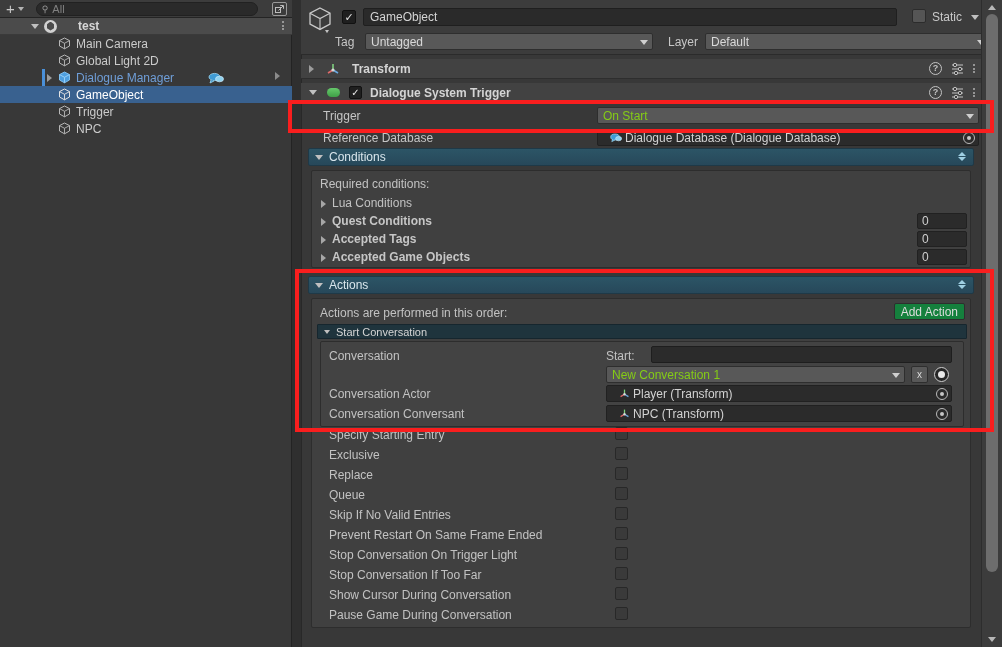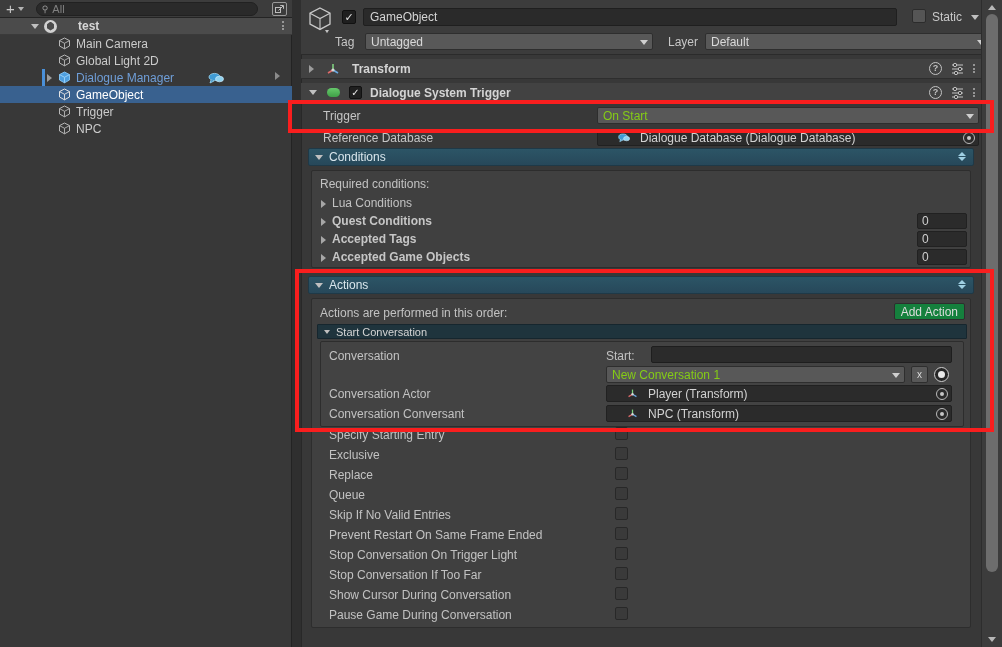--- a/index.html
+++ b/index.html
@@ -236,22 +236,22 @@
   .prop-lbl { position:absolute; left:22px; top:3px; color:#c5c5c5; font-size:12px;}
   .popup-field {
     position:absolute; height:17px;
     background:#585858; border:1px solid #2e2e2e; border-radius:2px;
     box-sizing:border-box; display:flex;align-items:center;padding-left:5px;
     color:#84cc16; font-size:12px;
   }
   .objref-field {
     position:absolute; height:17px;
     background:#2b2b2b; border:1px solid #212121; border-radius:2px;
-    box-sizing:border-box; display:flex;align-items:center;padding-left:20px;
-    color:#d2d2d2; font-size:12px; gap:10px;
+    box-sizing:border-box; display:flex;align-items:center;padding-left:12px;
+    color:#d2d2d2; font-size:12px; gap:3px;
   }
   .objref-dot {
     position:absolute; right:3px; top:2px;
     width:12px;height:12px;border-radius:50%;
     border:1.5px solid #b9b9b9; box-sizing:border-box;
     display:flex;align-items:center;justify-content:center;
   }
   .objref-dot i { width:4px;height:4px;border-radius:50%;background:#c6c6c6;display:block;}
 
   

